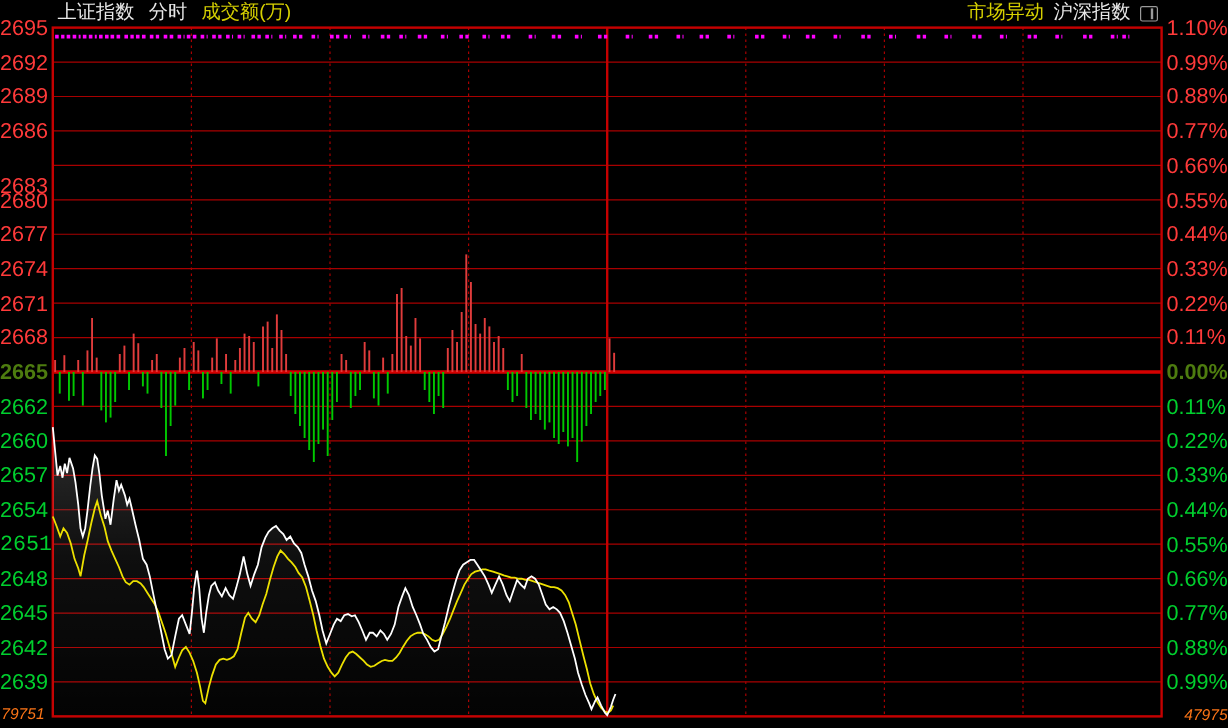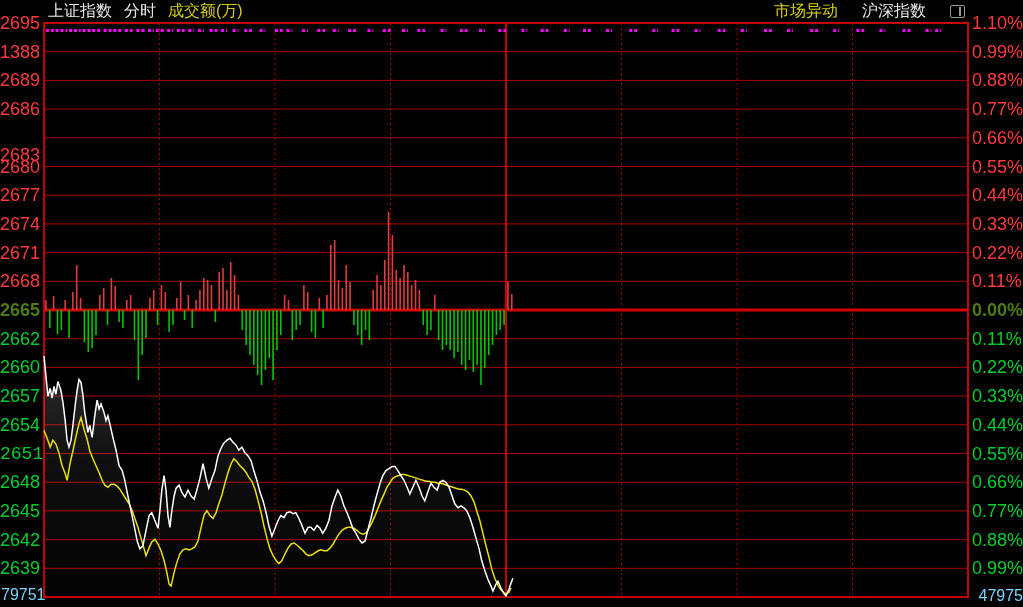--- a/index.html
+++ b/index.html
@@ -1,32 +1,32 @@
 <!DOCTYPE html>
 <html><head>
 <meta charset="utf-8">
 <style>
   html,body{margin:0;padding:0;background:#000;width:1023px;height:607px;overflow:hidden;
     font-family:"Liberation Sans","DejaVu Sans",sans-serif;}
   #stage{position:relative;width:1023px;height:607px;background:#000;}
   #chart-svg{position:absolute;left:0;top:0;}
   .hdr{position:absolute;top:2px;height:18px;line-height:18px;font-size:16px;white-space:nowrap;z-index:5;}
   #hdr-left{left:48px;display:flex;gap:12px;}
-  #hdr-right{right:58px;display:flex;gap:24px;align-items:center;}
+  #hdr-right{right:58px;display:flex;gap:8px;align-items:center;}
   .t-white{color:#e8e8e8;}
   .t-yellow{color:#d6d000;}
   .panel-icon{width:13px;height:11px;border:1px solid #9a9a9a;border-radius:2px;position:relative;display:inline-block;}
   .panel-icon:after{content:"";position:absolute;right:3px;top:1px;bottom:1px;width:2px;background:#9a9a9a;}
   .axis-label{position:absolute;font-size:18px;height:18px;line-height:18px;z-index:4;}
   .ax-left{left:0;width:40px;text-align:right;}
   .ax-right{left:972px;width:50px;text-align:left;}
   .c-up{color:#ff3a3a;}
   .c-flat{color:#4d7c0f;font-weight:bold;}
   .c-down{color:#00cf2e;}
-  .corner{position:absolute;font-size:16px;height:18px;line-height:18px;color:#7dd3fc;z-index:4;}
+  .corner{position:absolute;font-size:13px;height:18px;line-height:18px;color:#f97316;z-index:4;font-style:italic;}
   #corner-bl{left:1px;top:586px;width:42px;text-align:left;}
   #corner-br{left:974px;top:587px;width:49px;text-align:right;}
 </style>
 </head>
 <body>
 
 <div id="stage">
 
   <svg id="chart-svg" width="1023" height="607">
       <defs>
@@ -253,21 +253,21 @@
   </div>
 
   <div id="hdr-right" class="hdr">
     <span class="t-yellow">市场异动</span>
     <span class="t-white">沪深指数</span>
     <span class="panel-icon"></span>
   </div>
 
   <div id="left-axis">
       <div class="axis-label ax-left c-up" style="top: 14px;">2695</div>
-      <div class="axis-label ax-left c-up" style="top: 42.7px;">1388</div>
+      <div class="axis-label ax-left c-up" style="top: 42.7px;">2692</div>
       <div class="axis-label ax-left c-up" style="top: 71.4px;">2689</div>
       <div class="axis-label ax-left c-up" style="top: 100.1px;">2686</div>
       <div class="axis-label ax-left c-up" style="top: 146px;">2683</div>
       <div class="axis-label ax-left c-up" style="top: 158px;">2680</div>
       <div class="axis-label ax-left c-up" style="top: 186.2px;">2677</div>
       <div class="axis-label ax-left c-up" style="top: 214.9px;">2674</div>
       <div class="axis-label ax-left c-up" style="top: 243.6px;">2671</div>
       <div class="axis-label ax-left c-up" style="top: 272.3px;">2668</div>
       <div class="axis-label ax-left c-flat" style="top: 301px;">2665</div>
       <div class="axis-label ax-left c-down" style="top: 329.7px;">2662</div>

